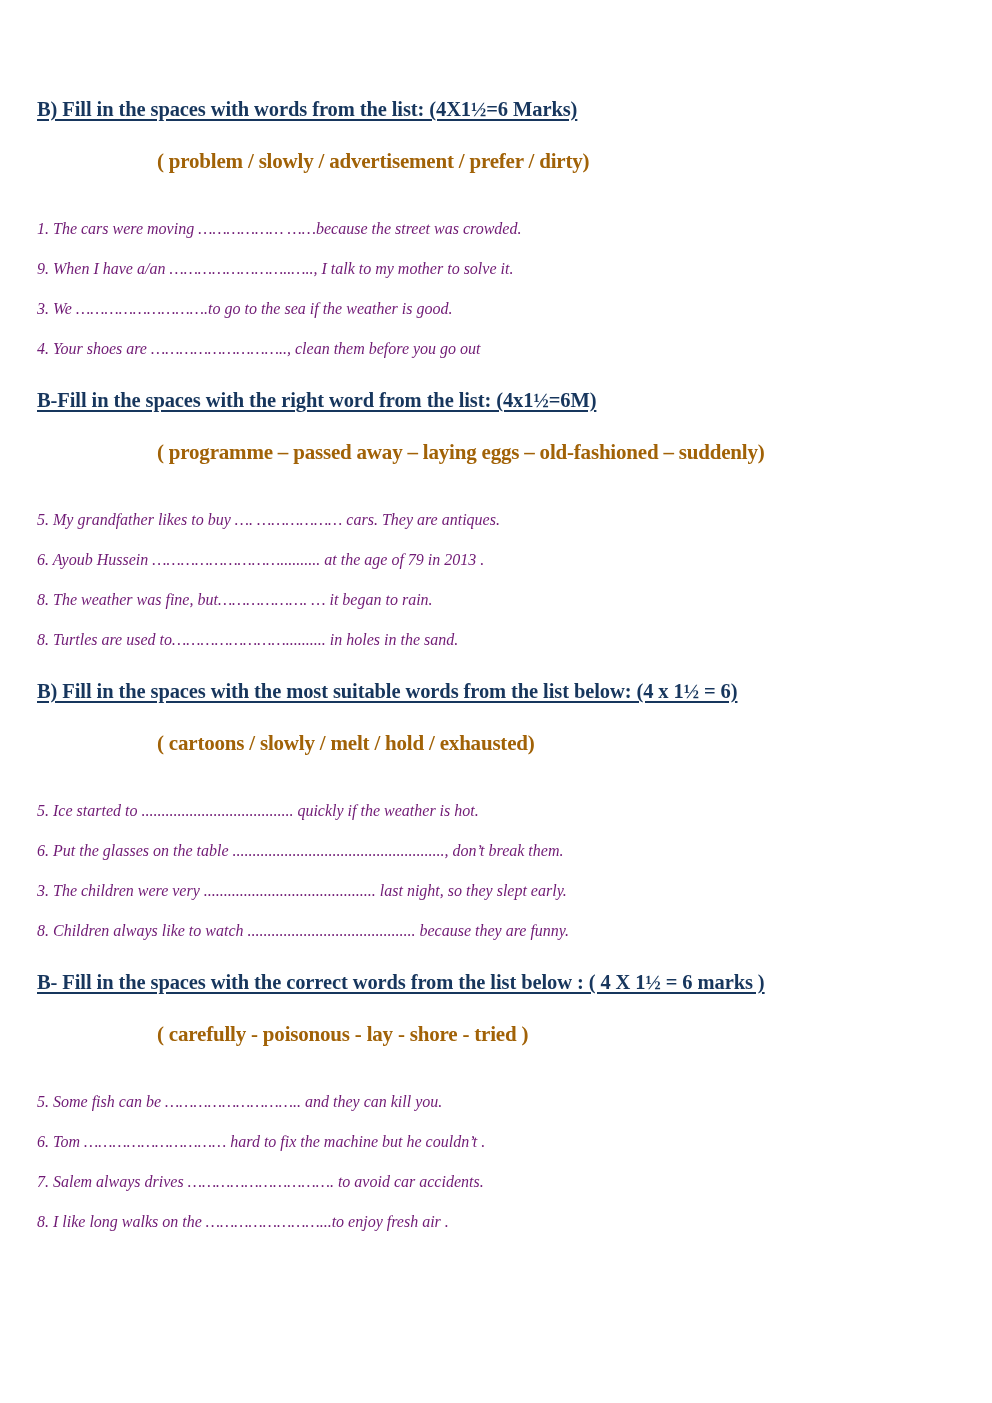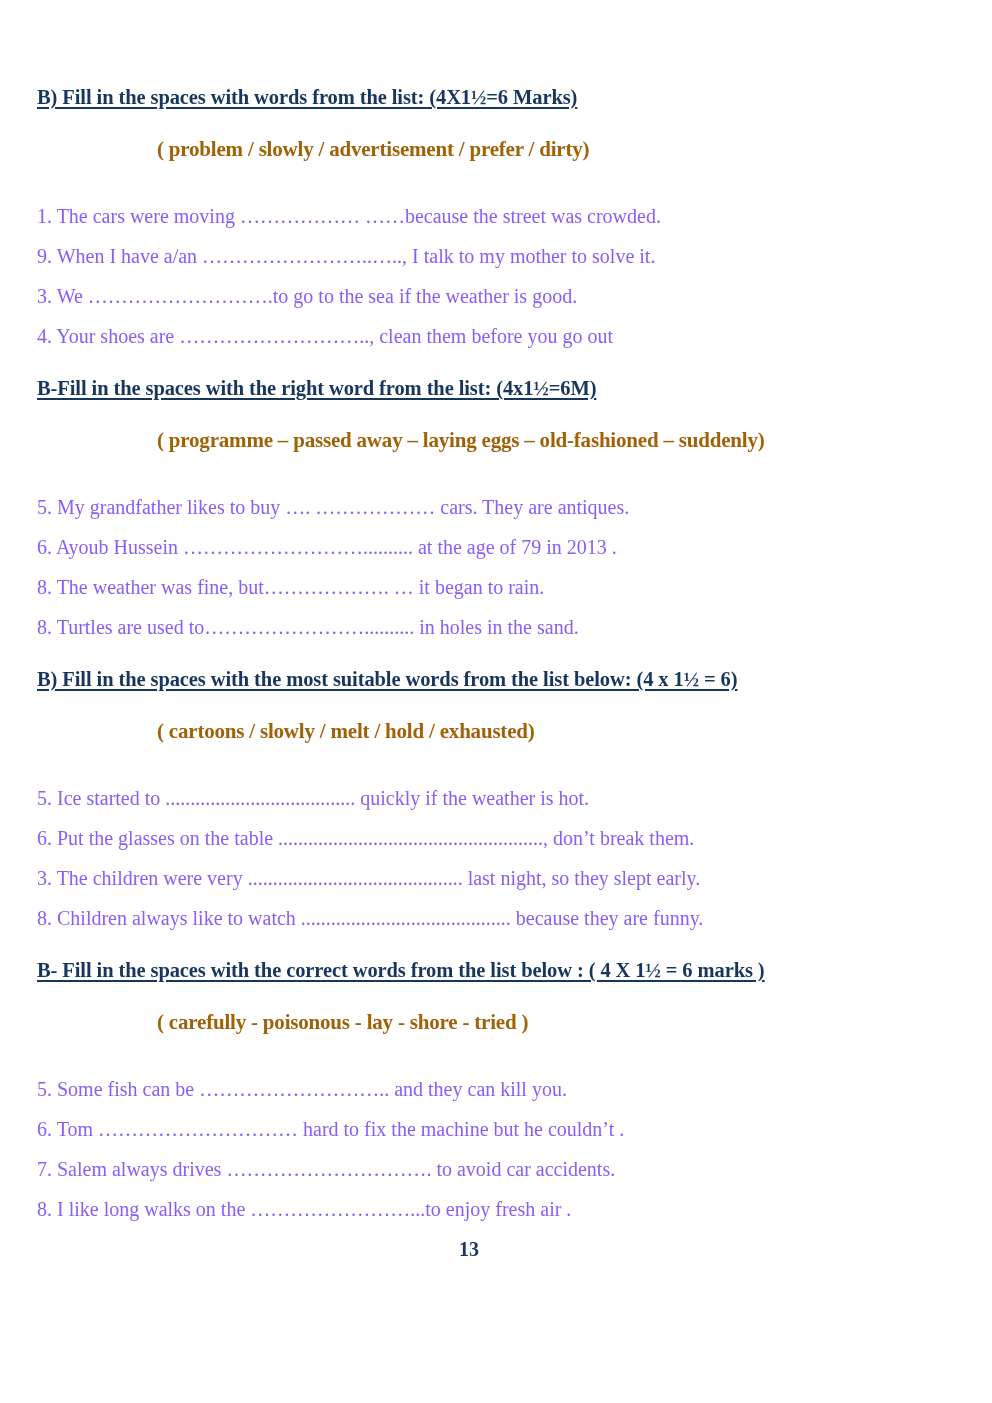--- a/index.html
+++ b/index.html
@@ -11,21 +11,21 @@
     position: relative;
     width: 992px;
     height: 1403px;
     background: #ffffff;
     font-family: "Liberation Serif", serif;
     color: #151515;
     overflow: hidden;
     box-sizing: border-box;
     padding: 85px 40px 0 37px;
   }
-  section.exercise { margin: 0 0 28px 0; }
+  section.exercise { margin: 12px 0 28px 0; }
   section.exercise:last-of-type { margin-bottom: 0; }
   .heading {
     margin: 0;
     font-size: 20.5px;
     line-height: 24px;
     font-weight: bold;
     color: #17365d;
     text-decoration: underline;
     text-underline-offset: 3px;
     letter-spacing: -0.1px;
@@ -33,24 +33,25 @@
   .wordlist {
     margin: 28px 0 44px 120px;
     font-size: 21px;
     line-height: 24px;
     font-weight: bold;
     color: #a16207;
     letter-spacing: -0.2px;
   }
   .line {
     margin: 0 0 17px 0;
-    font-size: 20px;
+    font-size: 16px;
     line-height: 23px;
-    color: #8b5cf6;
+    color: #701a75;
     white-space: nowrap;
+    font-style: italic;
   }
   .page-number {
     margin-top: 17px;
     width: 864px;
     text-align: center;
     font-size: 20px;
     line-height: 23px;
     font-weight: bold;
     color: #17365d;
   }
@@ -89,15 +90,14 @@
 
   <section class="exercise">
     <h2 class="heading">B- Fill in the spaces with the correct words from the list below : ( 4 X 1½ = 6 marks )</h2>
     <p class="wordlist">( carefully - poisonous - lay - shore - tried )</p>
     <p class="line">5. Some fish can be ……………………….. and they can kill you.</p>
     <p class="line">6. Tom …………………………  hard to fix the machine but he couldn’t .</p>
     <p class="line">7. Salem always drives …………………………. to avoid car accidents.</p>
     <p class="line">8. I like long walks on the ……………………...to enjoy fresh air .</p>
   </section>
 
-  <div class="page-number">13</div>
 
 </div>
 
 </body></html>

